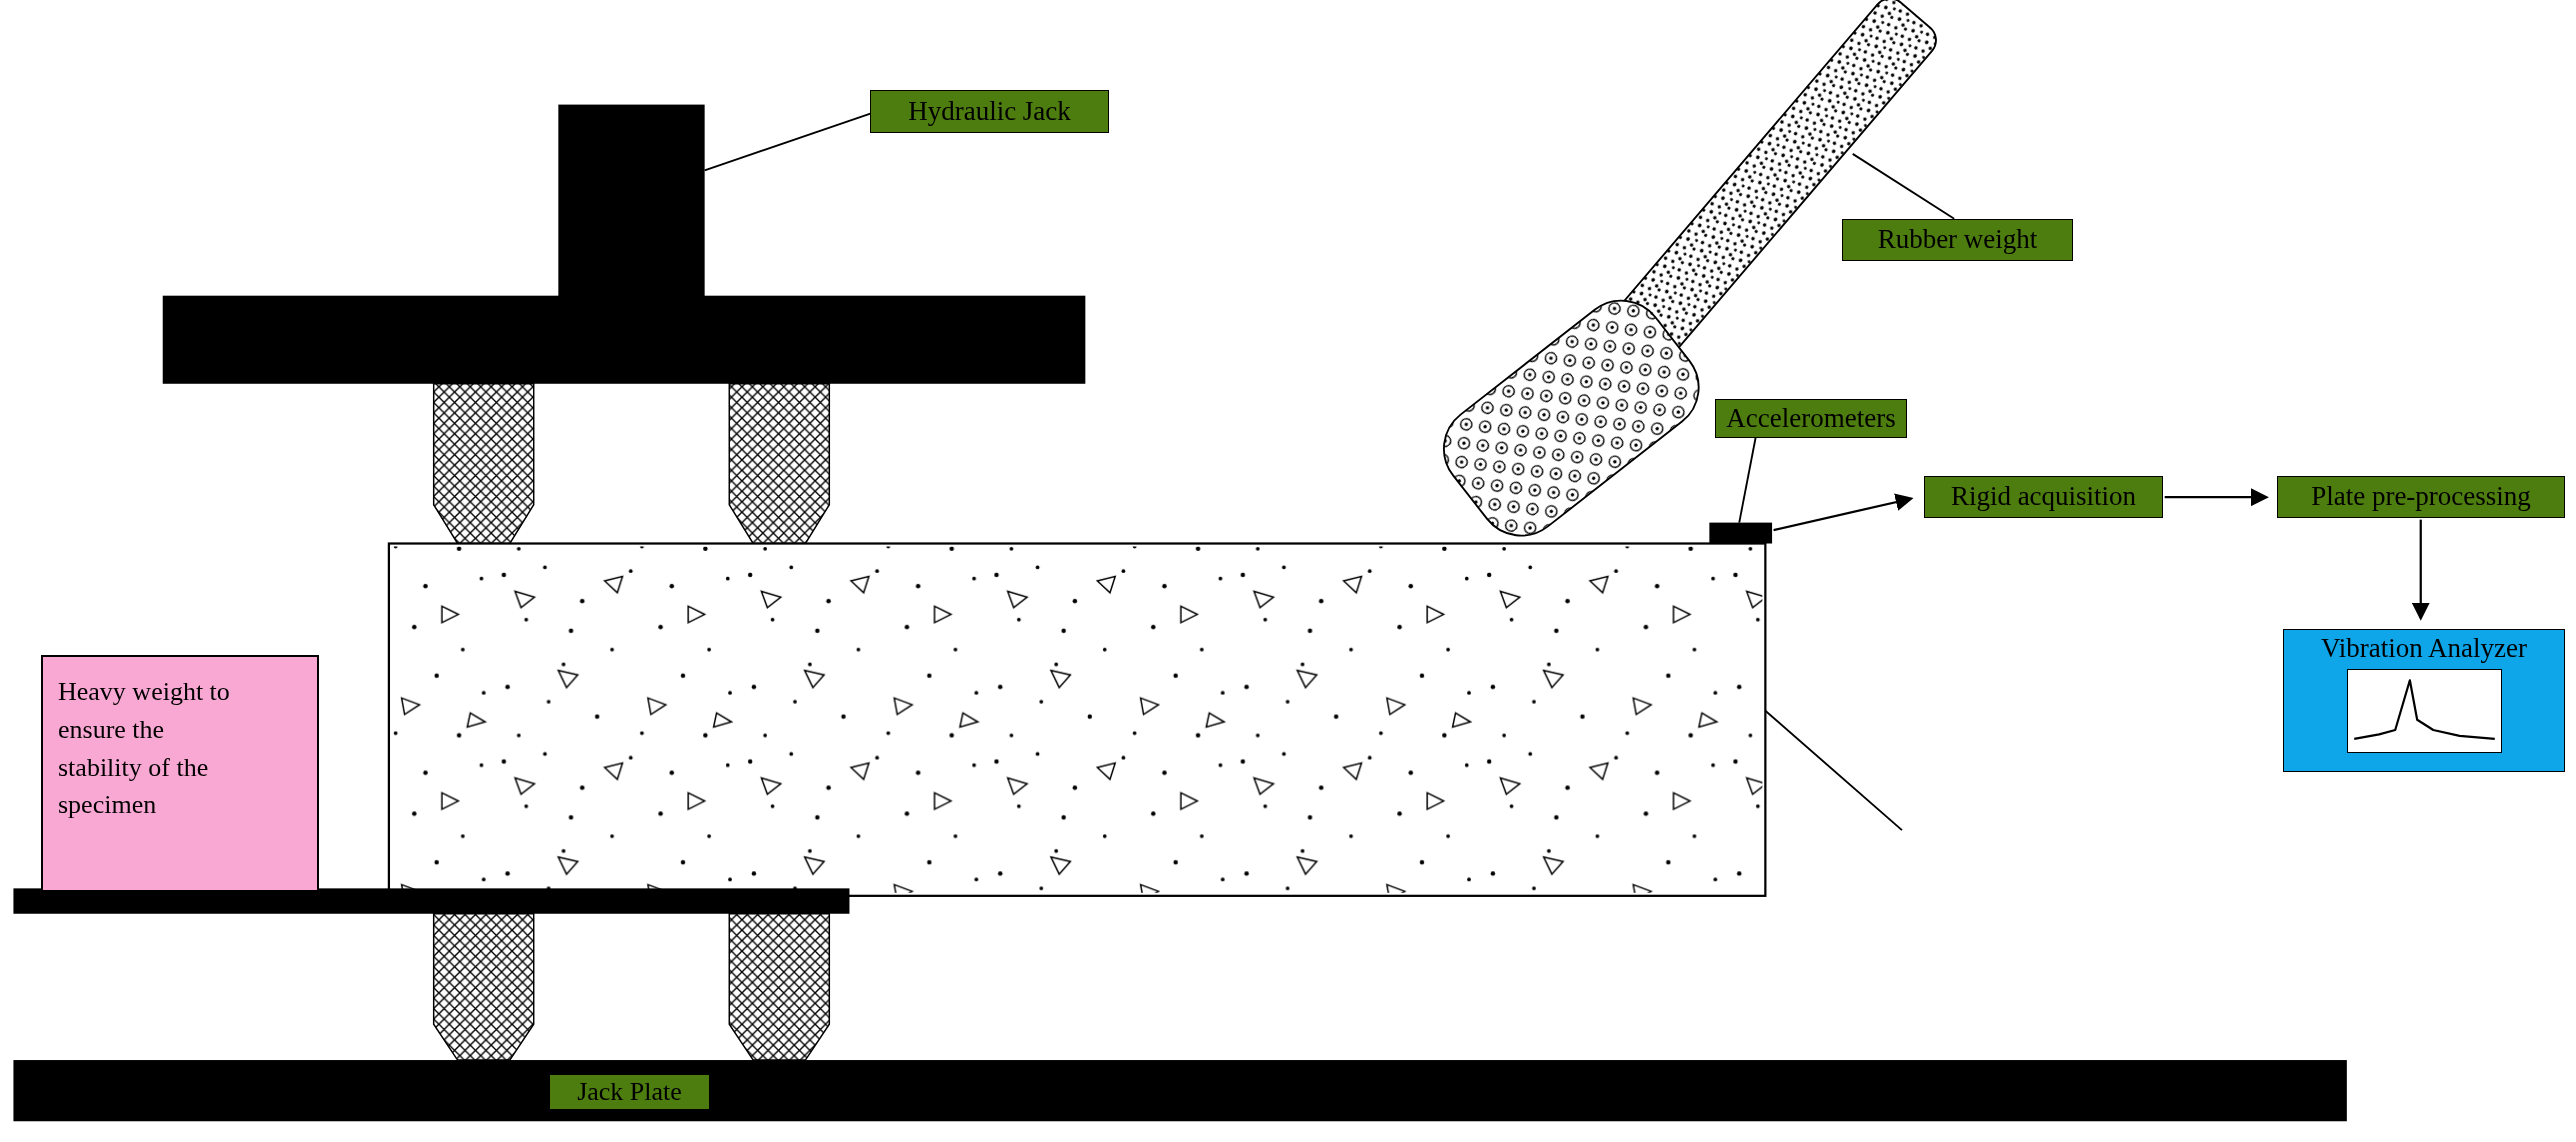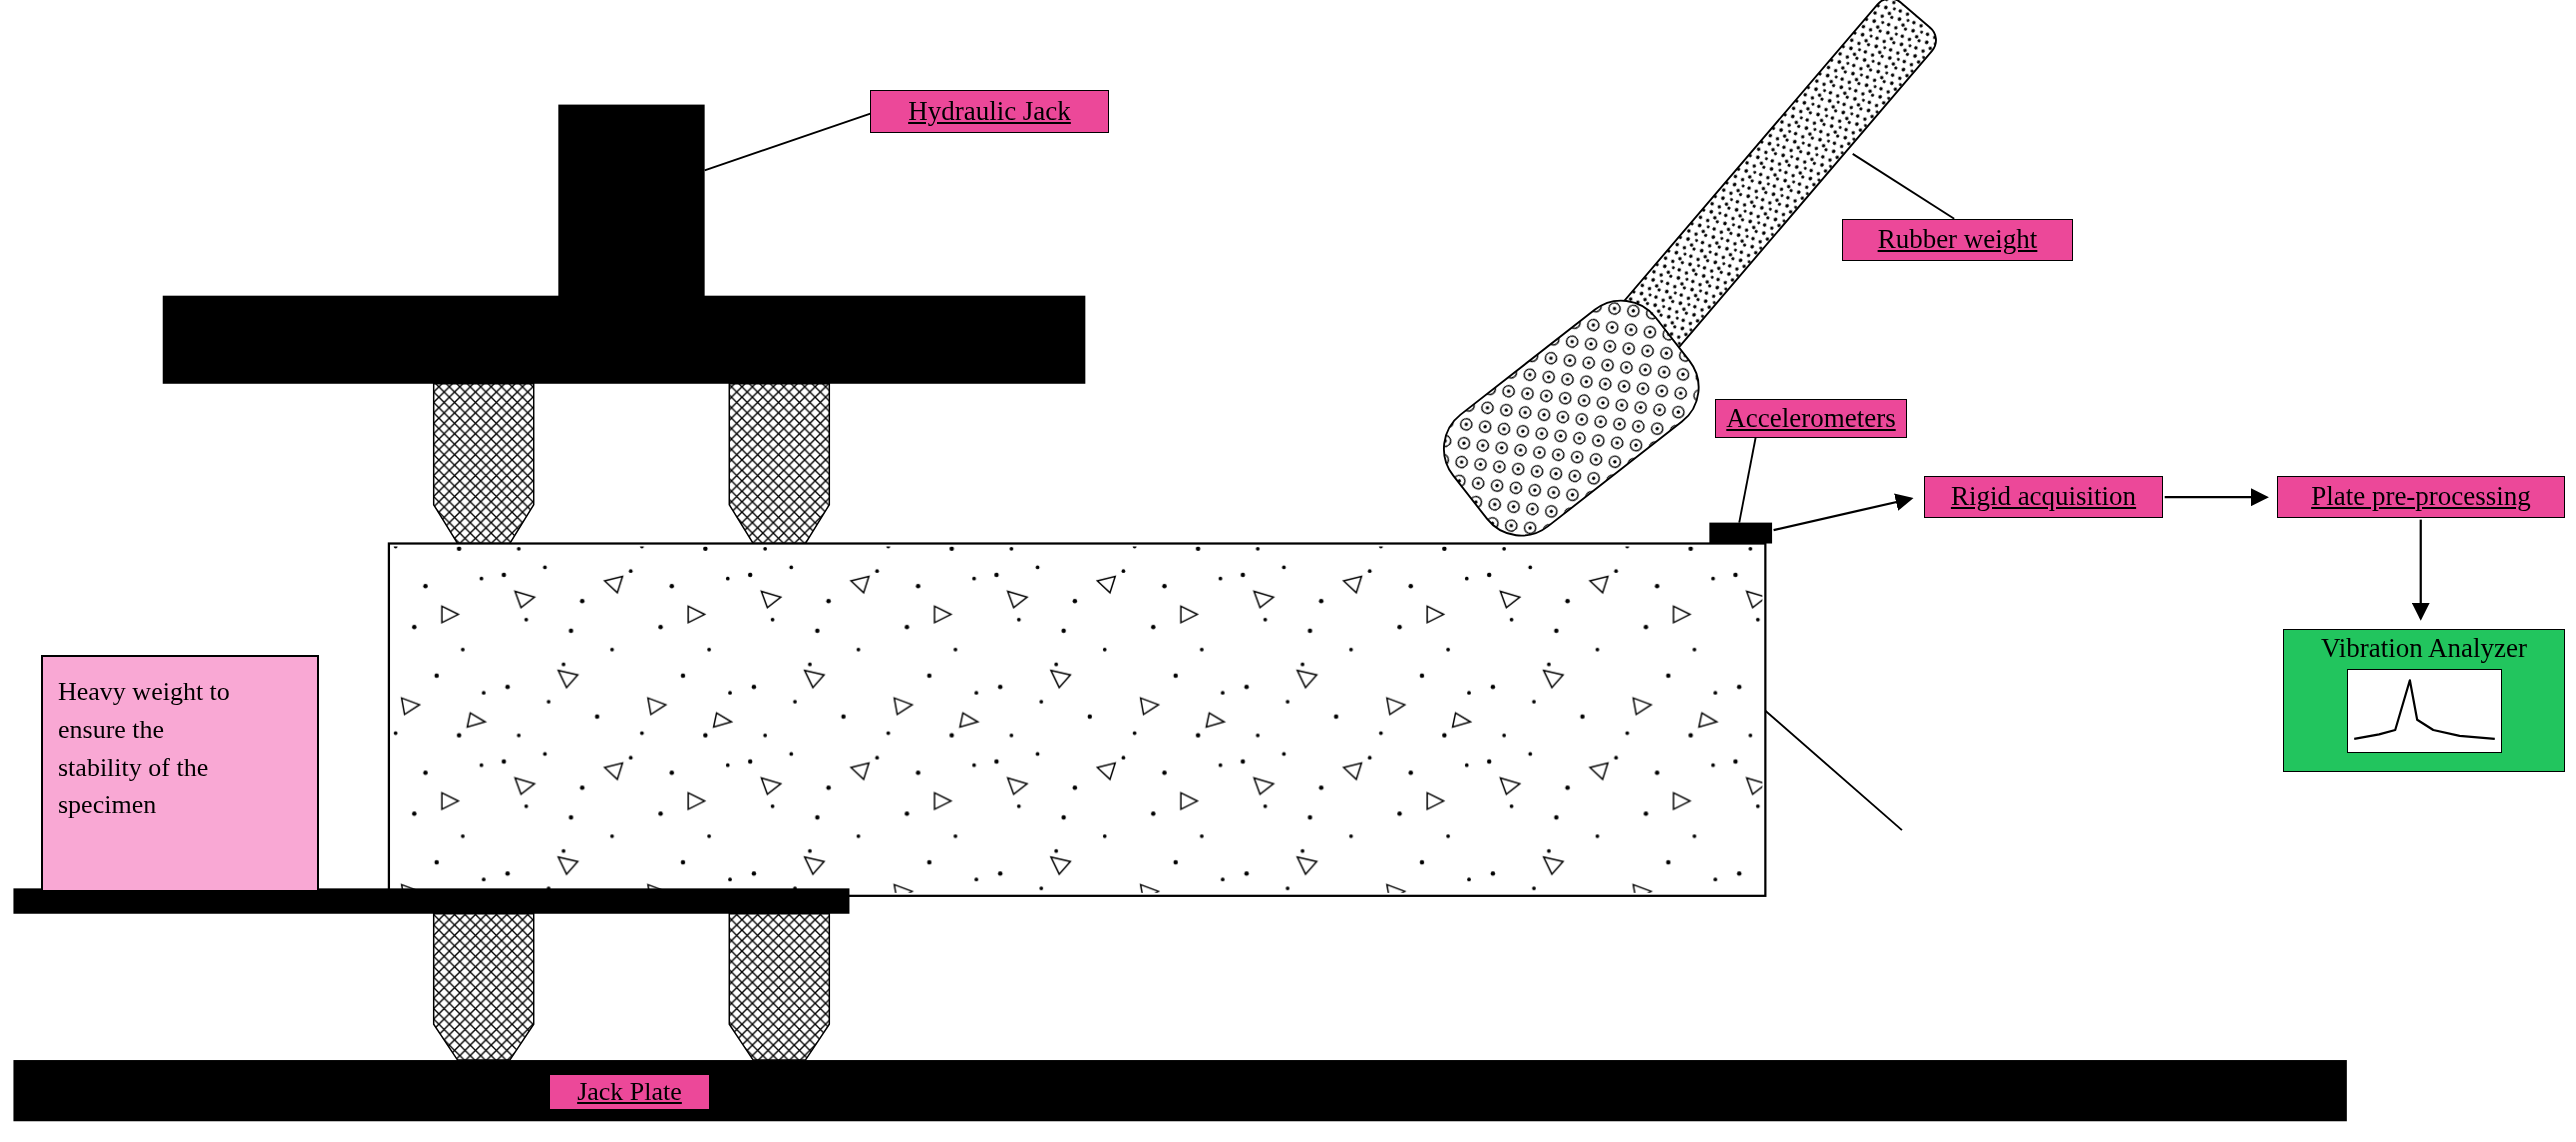--- a/index.html
+++ b/index.html
@@ -14,50 +14,49 @@
     overflow: hidden;
   }
   .underlay {
     position: absolute;
     left: 0; top: 0;
     width: 2576px; height: 1143px;
   }
 
   .label-box {
     position: absolute;
-    background: #ec4899;
+    background: #4d7c0f;
     border: 1.5px solid #000;
     display: flex;
     align-items: center;
     justify-content: center;
     font-size: 27px;
     line-height: 1.1;
     white-space: nowrap;
     z-index: 3;
-    text-decoration: underline;
   }
 
   .heavy-box {
     position: absolute;
     left: 41px; top: 655px;
     width: 278px; height: 237px;
     background: #f9a8d4;
     border: 2.2px solid #000;
     padding: 16.4px 15px;
     font-size: 26px;
     line-height: 1.45;
     white-space: pre-line;
     z-index: 3;
   }
 
   .analyzer-box {
     position: absolute;
     left: 2283px; top: 629px;
     width: 282px; height: 143px;
-    background: #22c55e;
+    background: #0ea5e9;
     border: 1.5px solid #000;
     display: flex;
     flex-direction: column;
     align-items: center;
     z-index: 3;
   }
   .analyzer-title {
     font-size: 27px;
     margin-top: 3px;
     white-space: nowrap;

